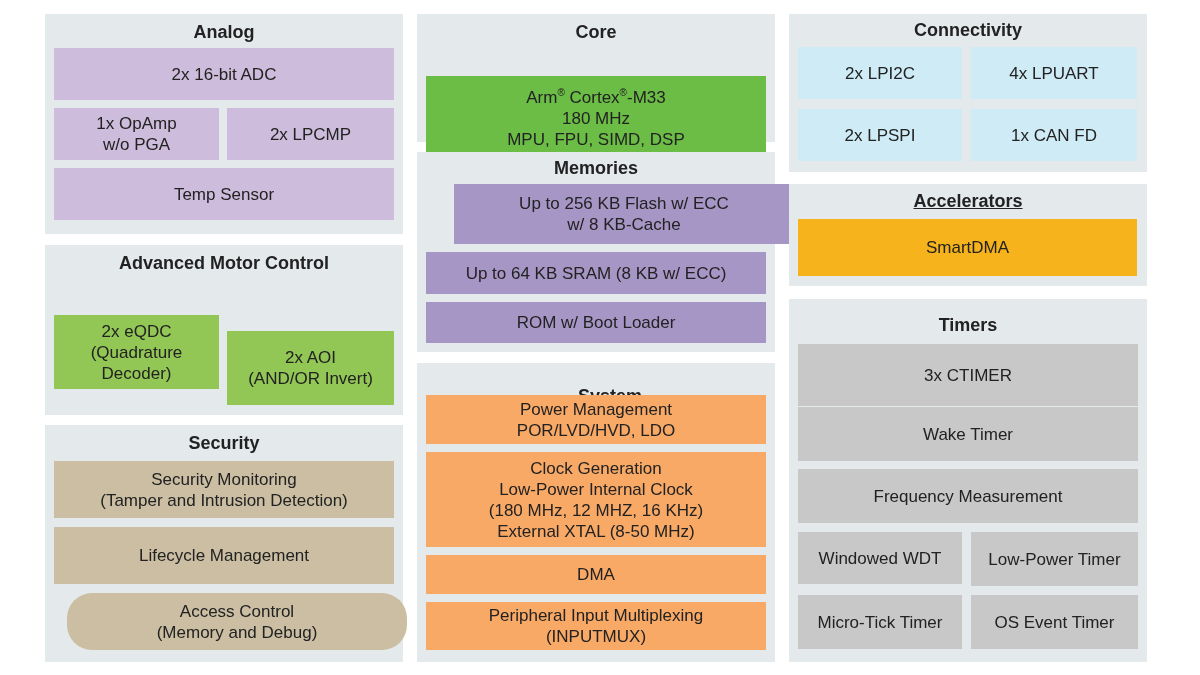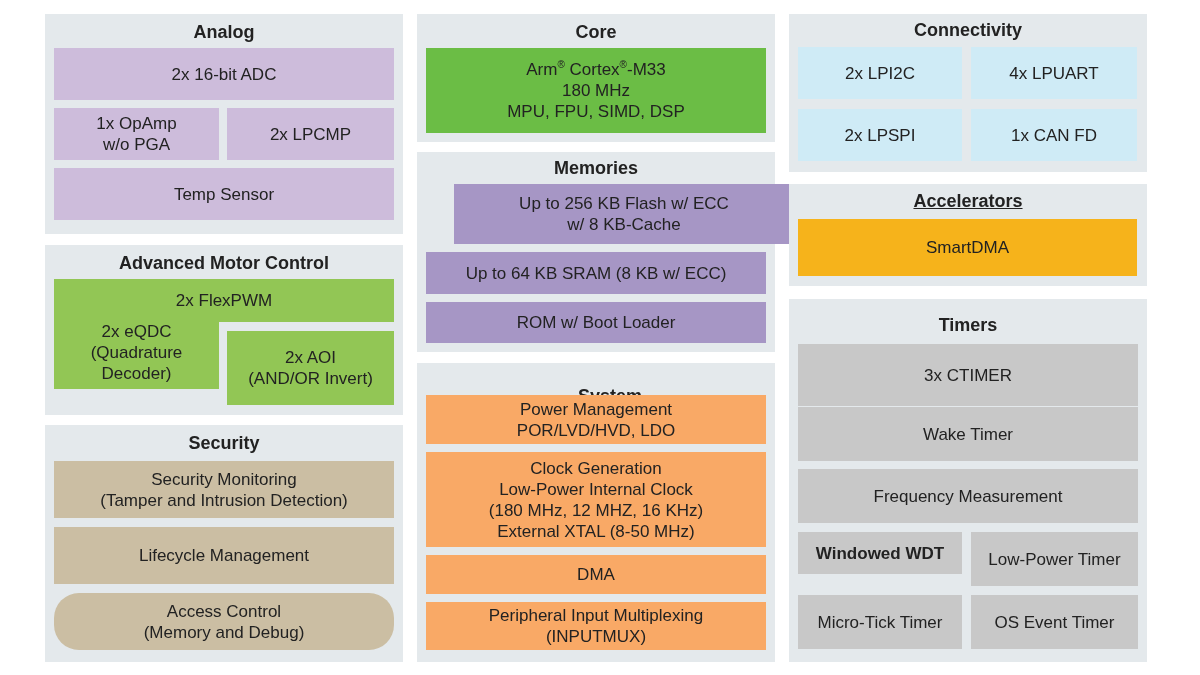--- a/index.html
+++ b/index.html
@@ -3,21 +3,21 @@
 <meta charset="utf-8">
 <style>
   html, body { margin:0; padding:0; }
   body { width:1200px; height:675px; background:#ffffff; position:relative; overflow:hidden;
          font-family:"Liberation Sans", sans-serif; color:#222; }
   .grp { position:absolute; background:#e4e9ec; }
   .gt { position:absolute; left:0; right:0; text-align:center; font-weight:bold; font-size:18px; color:#222; }
   .blk { position:absolute; display:flex; align-items:center; justify-content:center; text-align:center;
          font-size:17px; line-height:21px; white-space:pre-line; color:#222; }
   .analog { background:#cdbcdb; }
-  .core { background:#6bbd45; }
+  .core { background:#6bbd45;margin-top:28px; }
   .motor { background:#92c655; }
   .mem { background:#a696c5; }
   .sys { background:#f9a966; }
   .sec { background:#cbbea3; }
   .conn { background:#cfebf6; }
   .acc { background:#f6b31b; }
   .tim { background:#c8c8c8; }
   sup { font-size:10px; line-height:0; }
 </style>
 </head>
@@ -27,34 +27,33 @@
   <div class="gt" style="top:8px;">Analog</div>
   <div class="blk analog" style="left:9px;top:34px;width:340px;height:52px;">2x 16-bit ADC</div>
   <div class="blk analog" style="left:9px;top:94px;width:165px;height:52px;">1x OpAmp
 w/o PGA</div>
   <div class="blk analog" style="left:182px;top:94px;width:167px;height:52px;">2x LPCMP</div>
   <div class="blk analog" style="left:9px;top:154px;width:340px;height:52px;">Temp Sensor</div>
 </div>
 
 <div class="grp" style="left:45px;top:245px;width:358px;height:170px;">
   <div class="gt" style="top:8px;">Advanced Motor Control</div>
-  <div class="blk motor" style="left:9px;top:34px;width:340px;height:43px;">2x FlexPWM</div>
   <div class="blk motor" style="left:9px;top:70px;width:165px;height:74px;">2x eQDC
 (Quadrature
 Decoder)</div>
   <div class="blk motor" style="left:182px;top:86px;width:167px;height:74px;">2x AOI
 (AND/OR Invert)</div>
 </div>
 
 <div class="grp" style="left:45px;top:425px;width:358px;height:237px;">
   <div class="gt" style="top:8px;">Security</div>
   <div class="blk sec" style="left:9px;top:36px;width:340px;height:57px;">Security Monitoring
 (Tamper and Intrusion Detection)</div>
   <div class="blk sec" style="left:9px;top:102px;width:340px;height:57px;">Lifecycle Management</div>
-  <div class="blk sec" style="left:9px;top:168px;width:340px;height:57px;border-radius:25px;">Access Control
+  <div class="blk sec" style="left:22px;top:168px;width:340px;height:57px;border-radius:25px;">Access Control
 (Memory and Debug)</div>
 </div>
 
 <div class="grp" style="left:417px;top:14px;width:358px;height:128px;">
   <div class="gt" style="top:8px;">Core</div>
   <div class="blk core" style="left:9px;top:34px;width:340px;height:85px;flex-direction:column;">
     <div><span>Arm</span><sup>®</sup><span> Cortex</span><sup>®</sup><span>-M33</span></div>
     <div>180 MHz</div>
     <div>MPU, FPU, SIMD, DSP</div>
   </div>
@@ -92,17 +91,17 @@
 <div class="grp" style="left:789px;top:184px;width:358px;height:102px;">
   <div class="gt" style="top:7px;text-decoration:underline;">Accelerators</div>
   <div class="blk acc" style="left:9px;top:35px;width:339px;height:57px;">SmartDMA</div>
 </div>
 
 <div class="grp" style="left:789px;top:299px;width:358px;height:363px;">
   <div class="gt" style="top:16px;">Timers</div>
   <div class="blk tim" style="left:9px;top:45px;width:340px;height:62px;">3x CTIMER</div>
   <div class="blk tim" style="left:9px;top:108px;width:340px;height:54px;">Wake Timer</div>
   <div class="blk tim" style="left:9px;top:170px;width:340px;height:54px;">Frequency Measurement</div>
-  <div class="blk tim" style="left:9px;top:233px;width:164px;height:42px;font-weight:bold;">Windowed WDT</div>
+  <div class="blk tim" style="left:9px;top:233px;width:164px;height:52px;">Windowed WDT</div>
   <div class="blk tim" style="left:182px;top:233px;width:167px;height:54px;">Low-Power Timer</div>
   <div class="blk tim" style="left:9px;top:296px;width:164px;height:54px;">Micro-Tick Timer</div>
   <div class="blk tim" style="left:182px;top:296px;width:167px;height:54px;">OS Event Timer</div>
 </div>
 
 </body></html>

